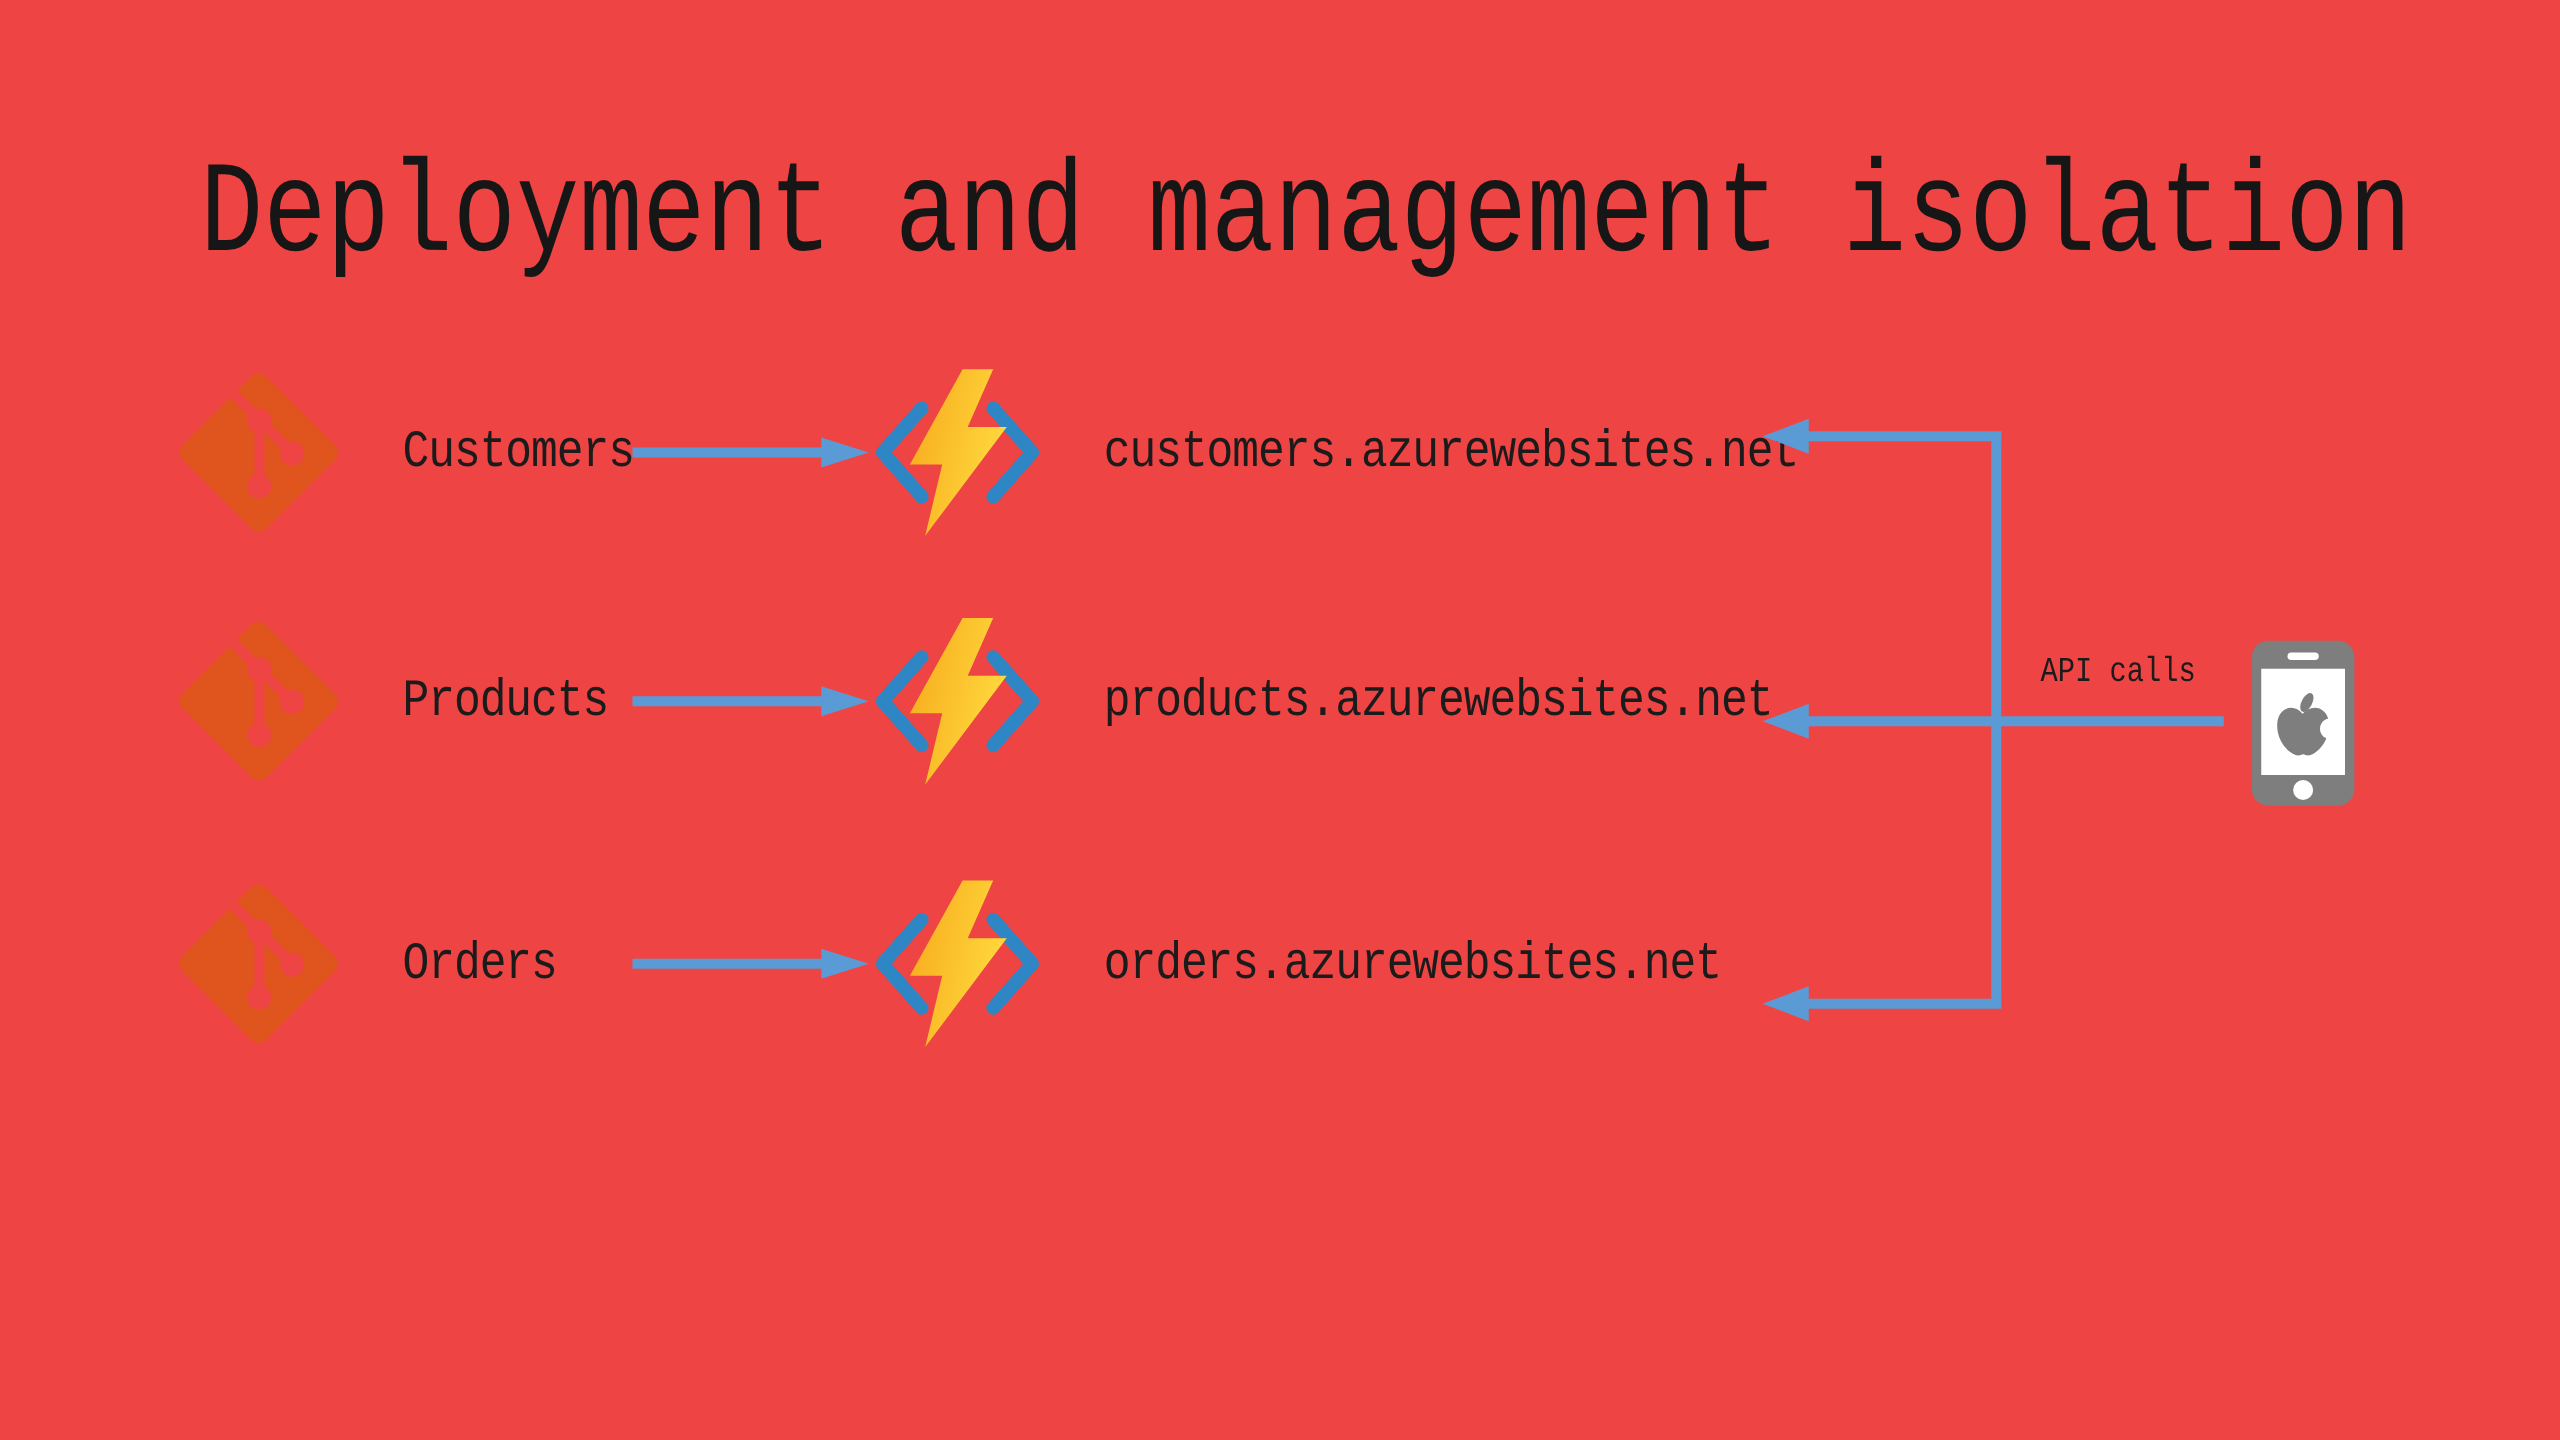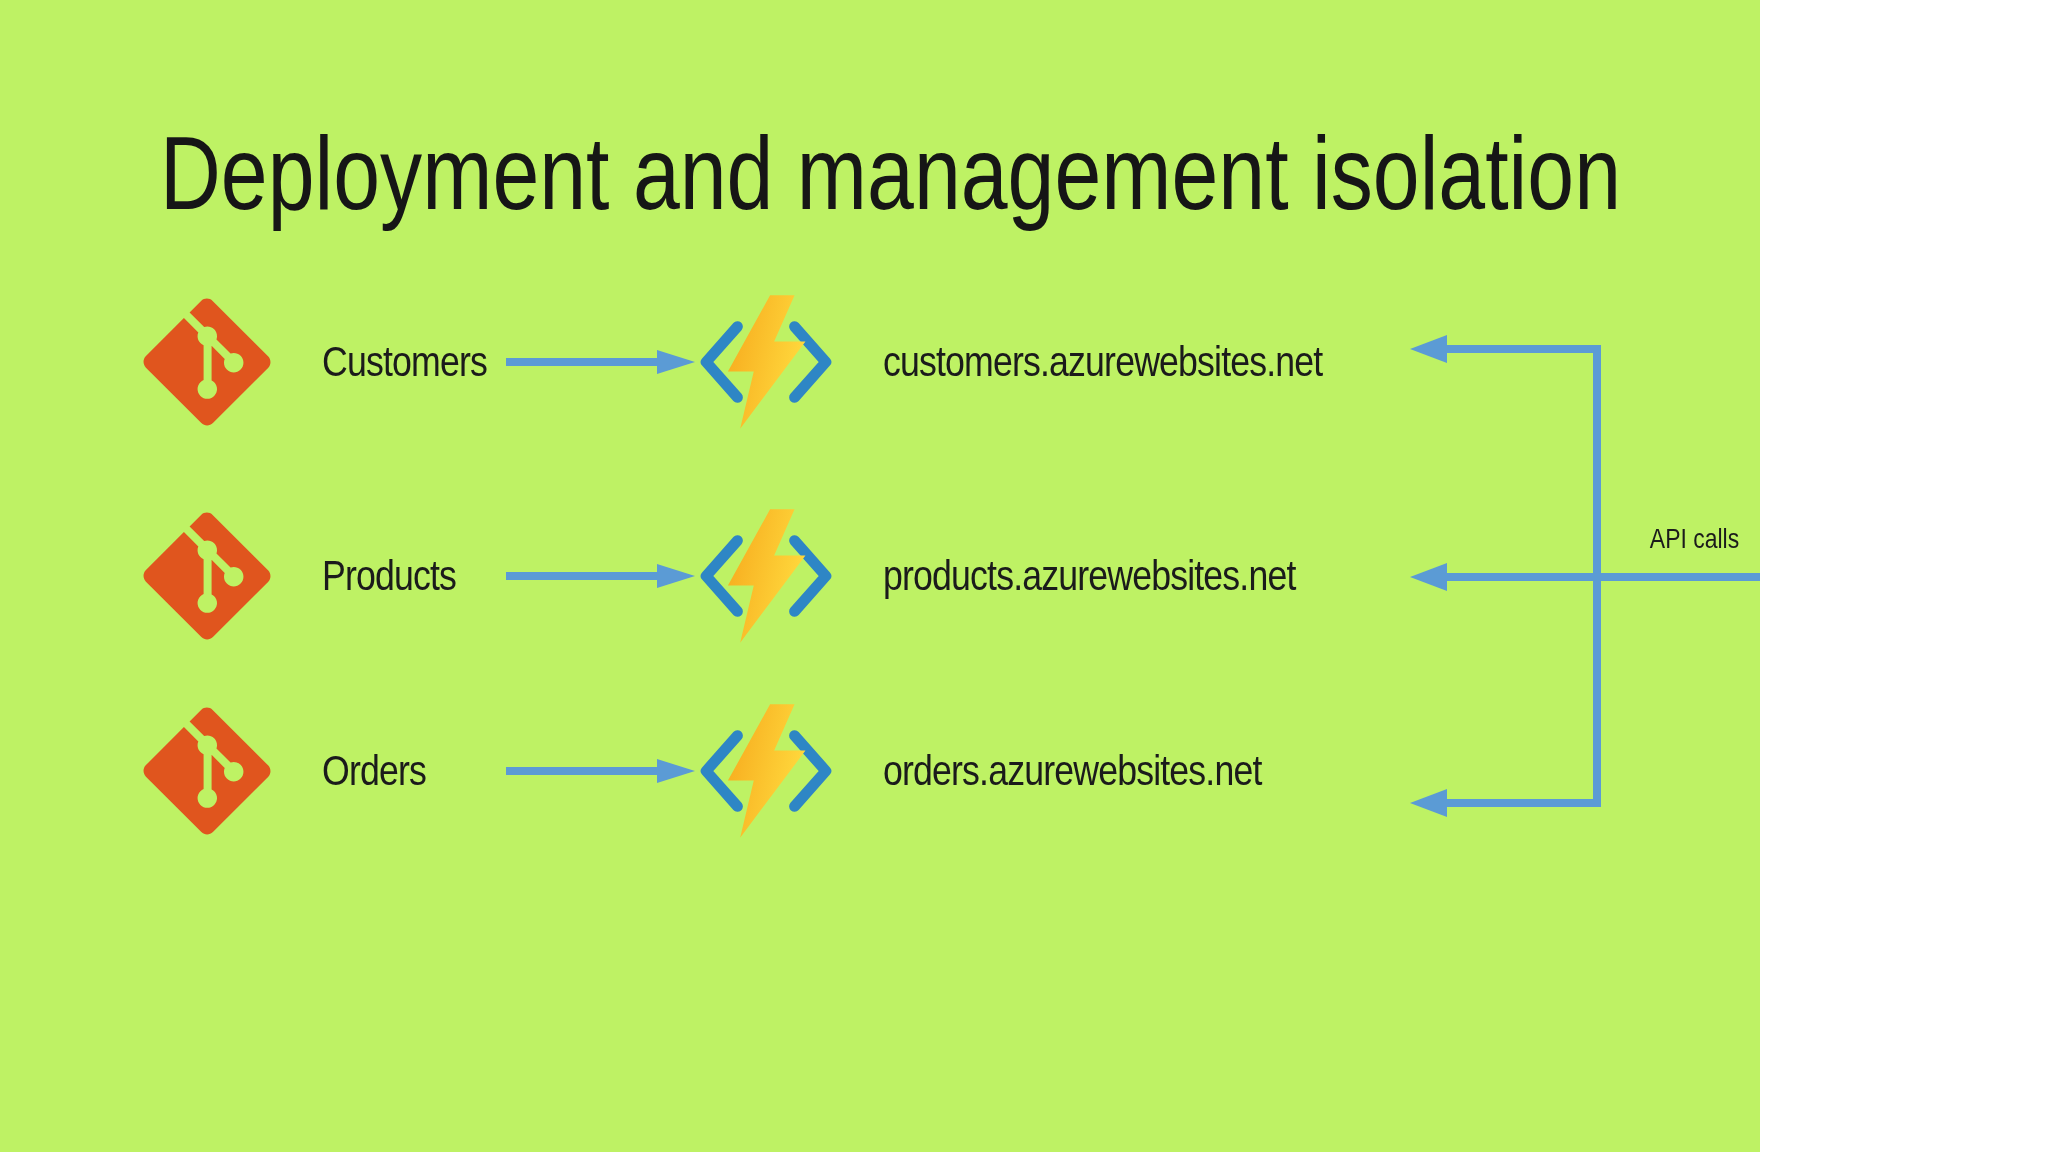--- a/index.html
+++ b/index.html
@@ -1,39 +1,39 @@
 <!DOCTYPE html>
 <html style="--text: #1b1b1b; --git-orange: #E0551E; --arrow-blue: #5B9BD5; --bracket-blue: #2E86C5; --bolt-gold-light: #FFD83C; --bolt-gold-dark: #F6A81C; --phone-gray: #7E7E7E;"><head>
 <meta charset="utf-8">
 <style>
   html,body{margin:0;padding:0;background:#fff;}
   .canvas{
-    position:relative;width:1760px;height:1152px;background:#bef264;overflow:hidden;
-    font-family:Liberation Sans, sans-serif;color:var(--text,#1b1b1b);
+    position:relative;width:2048px;height:1152px;background:#ef4444;overflow:hidden;
+    font-family:Liberation Mono, monospace;color:var(--text,#1b1b1b);
   }
   .title{
     position:absolute;left:160px;top:116px;margin:0;
     font-size:104px;font-weight:300;line-height:1.1;color:#161616;
     white-space:nowrap;transform:scaleX(0.81);transform-origin:left center;
   }
   .row{position:absolute;left:140px;width:1300px;height:134px;}
   .row .git{position:absolute;left:0;top:0;width:134px;height:134px;}
   .row .repo{
     position:absolute;left:182px;top:0;height:134px;display:flex;align-items:center;
     font-size:42px;letter-spacing:-1px;white-space:nowrap;
     transform:scaleX(0.85);transform-origin:left center;
   }
   .row .flow{position:absolute;left:365px;top:51px;width:190px;height:32px;}
   .row .func{position:absolute;left:558px;top:-1px;width:136px;height:136px;}
   .row .endpoint{
     position:absolute;left:743px;top:0;height:134px;display:flex;align-items:center;
     font-size:42px;letter-spacing:-1px;white-space:nowrap;
     transform:scaleX(0.85);transform-origin:left center;
   }
-  .row.r0{top:295px;} .row.r1{top:509px;} .row.r2{top:704px;}
+  .row.r0{top:295px;} .row.r1{top:494px;} .row.r2{top:704px;}
   .connector{position:absolute;left:0;top:0;width:2048px;height:1152px;pointer-events:none;}
   .api-calls{
     position:absolute;left:1597px;top:524px;width:195px;text-align:center;
     font-size:28px;line-height:1.1;white-space:nowrap;
     transform:scaleX(0.82);transform-origin:center;
   }
   .phone{position:absolute;left:1800px;top:511px;width:85px;height:135px;}
   .defs-holder{position:absolute;width:0;height:0;}
 </style>
 </head>

